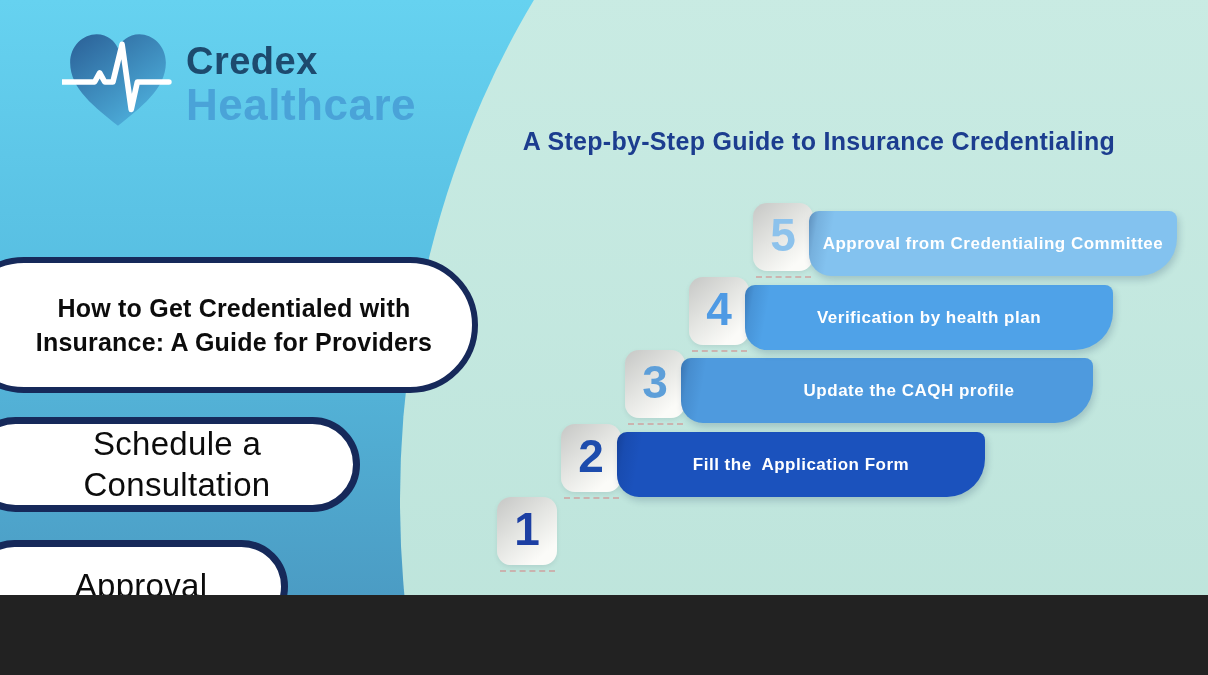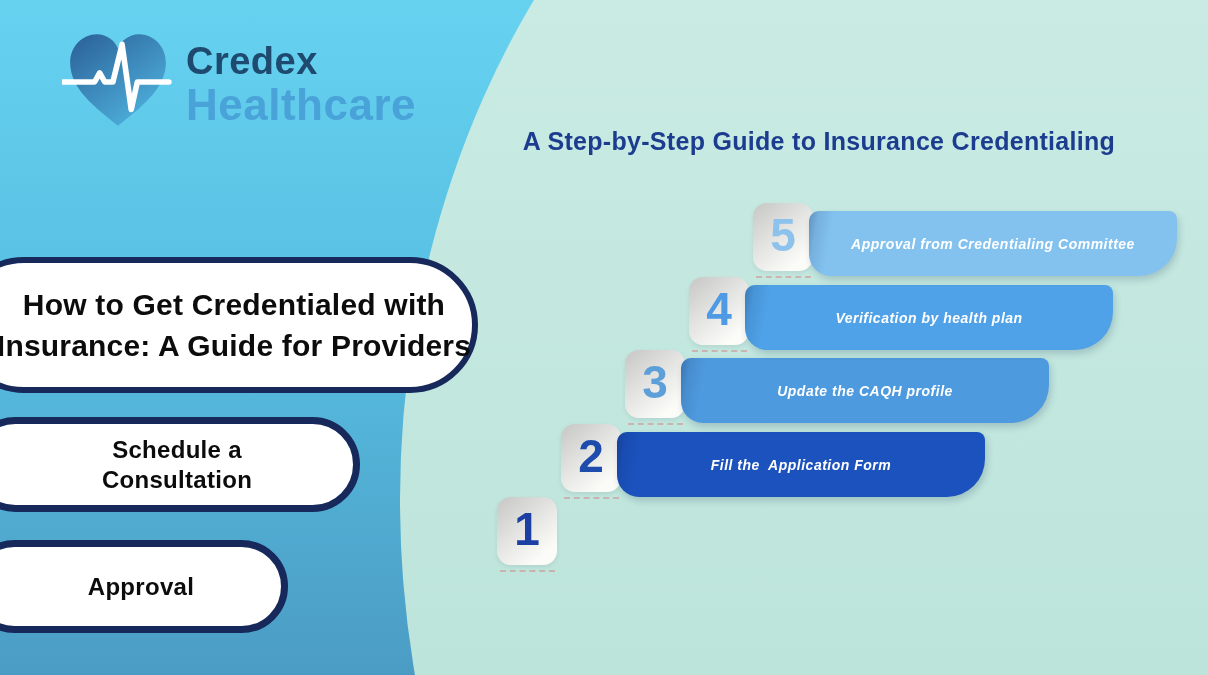--- a/index.html
+++ b/index.html
@@ -1,17 +1,17 @@
 <!DOCTYPE html>
 <html style="--bg-top: #66d2f0; --bg-bottom: #4b9cc4; --mint-top: #c9ebe3; --mint-bottom: #bde4db; --navy-border: #16295a; --title-navy: #1c3d8f; --brand-navy: #1d4a6e; --brand-blue: #4aa3d8; --bar-text: #ffffff;"><head>
 <meta charset="utf-8">
 <style>
   html,body { margin:0; padding:0; background:#222; }
   .stage {
-    position:relative; width:1208px; height:675px; overflow:hidden;
+    position:relative; width:1208px; height:595px; overflow:hidden;
     font-family:"Liberation Sans", sans-serif;
     background:linear-gradient(180deg, var(--bg-top,#66d2f0) 0%, #58bfe2 45%, var(--bg-bottom,#4b9cc4) 100%);
   }
   
   .bg-ellipse {
     position:absolute; left:400px; top:-350px; width:1400px; height:1700px;
     border-radius:50%;
     background:linear-gradient(180deg, var(--mint-top,#c9ebe3) 20%, var(--mint-bottom,#bde4db) 60%);
     z-index:0;
   }
@@ -25,29 +25,29 @@
     position:absolute; left:454px; top:127px; width:730px; text-align:center;
     font-size:25px; font-weight:800; color:var(--title-navy,#1c3d8f); letter-spacing:0.3px; z-index:2;
   }
   
   .headline-box {
     position:absolute; left:-44px; top:257px; width:522px; height:136px;
     background:#fff; border:6px solid var(--navy-border,#16295a); border-radius:70px;
     display:flex; flex-direction:column; justify-content:center; align-items:center;
     padding-left:34px; box-sizing:border-box; z-index:3; text-align:center;
   }
-  .headline-line { font-size:30px; font-weight:800; color:#0c0c0c; line-height:1.38; letter-spacing:0.2px; }
+  .headline-line { font-size:25px; font-weight:800; color:#0c0c0c; line-height:1.38; letter-spacing:0.2px; }
   .pill {
     position:absolute; background:#fff; border:7px solid var(--navy-border,#16295a); border-radius:54px;
     display:flex; flex-direction:column; justify-content:center; align-items:center;
     box-sizing:border-box; z-index:3; cursor:pointer; text-align:center;
   }
   .pill-schedule { left:-32px; top:417px; width:392px; height:95px; padding-left:26px; }
   .pill-quote    { left:-32px; top:540px; width:320px; height:93px; padding-left:26px; }
-  .pill-line { font-size:24px; font-weight:700; color:#0c0c0c; line-height:1.22; letter-spacing:0.3px; }
+  .pill-line { font-size:33px; font-weight:400; color:#0c0c0c; line-height:1.22; letter-spacing:0.3px; }
   
   .step { position:absolute; width:432px; height:86px; z-index:2; }
   .s1 { left:497px; top:497px; }
   .s2 { left:561px; top:424px; }
   .s3 { left:625px; top:350px; }
   .s4 { left:689px; top:277px; }
   .s5 { left:753px; top:203px; }
   .tab {
     position:absolute; left:0; top:0; width:60px; height:68px; border-radius:14px;
     background:linear-gradient(140deg, #c6c7c5 0%, #e4e5e2 45%, #fbfbf8 82%);
@@ -59,22 +59,22 @@
     position:absolute; left:56px; top:8px; width:368px; height:65px;
     border-radius:10px 8px 38px 22px;
     display:flex; align-items:center; justify-content:center;
     box-shadow:2px 4px 7px rgba(25,55,90,0.20);
   }
   .bar::before {
     content:""; position:absolute; inset:0; border-radius:inherit;
     background:linear-gradient(100deg, rgba(8,25,70,0.30) 0px, rgba(8,25,70,0.10) 10px, rgba(0,0,0,0) 26px);
   }
   .bar-label {
-    position:relative; color:var(--bar-text,#ffffff); font-size:14px; font-weight:700;
-    letter-spacing:0.5px; white-space:pre-wrap;font-style:italic;
+    position:relative; color:var(--bar-text,#ffffff); font-size:17px; font-weight:700;
+    letter-spacing:0.5px; white-space:pre-wrap;
   }
 </style>
 </head>
 <body>
 
 <div class="stage">
   <div class="bg-ellipse"></div>
 
   <div class="logo">
     <span>
@@ -125,21 +125,21 @@
     <div class="bar" style="background-color: rgb(27, 82, 189); text-align: right;">
       <span class="bar-label">Fill the  Application Form</span>
     </div>
   </div>
 
   <div class="step s3">
     <div class="tab">
       <span class="num" style="color: rgb(93, 159, 217);">3</span>
     </div>
     <div class="tab-dash"></div>
-    <div class="bar" style="background-color: rgb(78, 154, 222);">
+    <div class="bar" style="background-color: rgb(78, 154, 222); padding-left: 44px;">
       <span class="bar-label">Update the CAQH profile</span>
     </div>
   </div>
 
   <div class="step s4">
     <div class="tab">
       <span class="num" style="color: rgb(78, 154, 228);">4</span>
     </div>
     <div class="tab-dash"></div>
     <div class="bar" style="background-color: rgb(79, 162, 232);">

